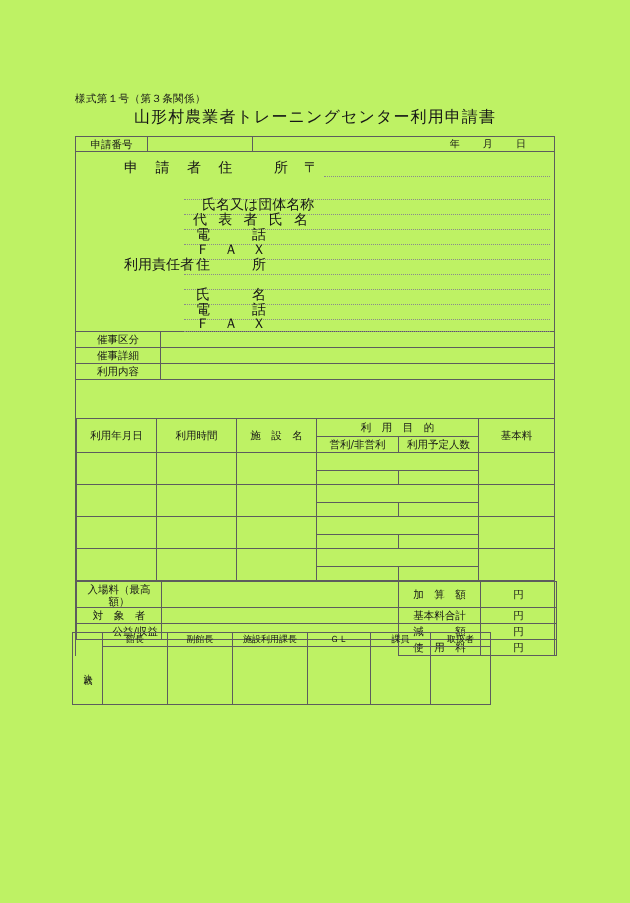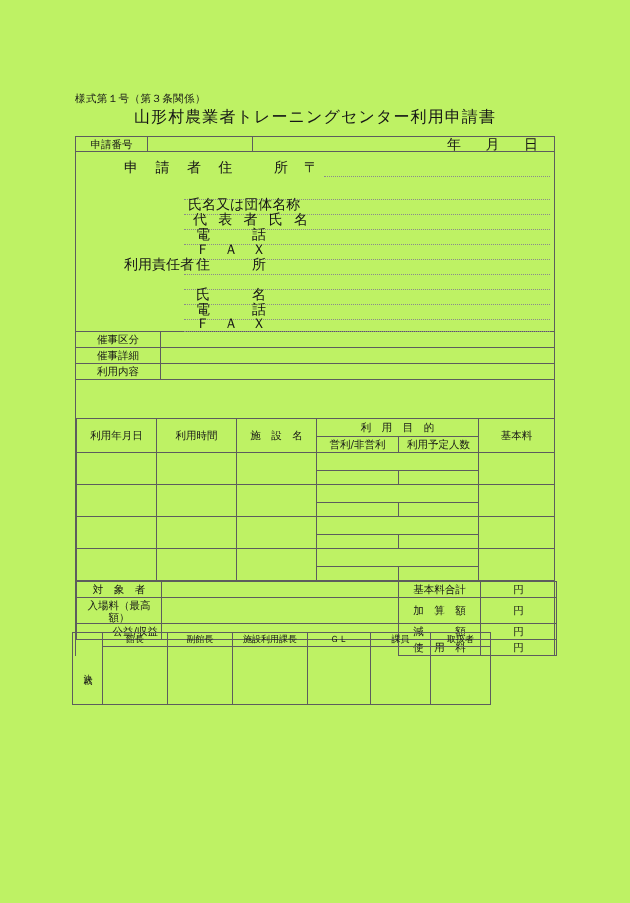--- a/index.html
+++ b/index.html
@@ -57,23 +57,23 @@
     text-align: center;
     font-size: 10.5px;
     line-height: 14px;
   }
   .numrow .val {
     position: absolute; left: 72px; top: 0;
     width: 105px; height: 14px;
     border-right: 1px solid #5d5d5d;
   }
   .numrow .dates {
-    position: absolute; right: 6px; top: 0;
+    position: absolute; right: 18px; top: 0;
     height: 14px; line-height: 14px;
-    font-size: 14px;
+    font-size: 10px;
   }
   .numrow .dates span { padding: 0 10px; }
 
   
   .applicant {
     position: relative;
     height: 180px;
     border-bottom: 1px solid #5d5d5d;
   }
   .ln {
@@ -206,21 +206,21 @@
     </div>
 
     <div class="applicant">
 
       <div class="ln sp3" style="left:48px; top:8px;">申 請 者 住</div>
       <div class="ln" style="left:198px; top:8px;">所</div>
       <div class="ln" style="left:228px; top:8px;">〒</div>
       <div class="dotline" style="left:248px; top:24px; width:226px;"></div>
 
       <div class="dotline" style="left:108px; top:47px; width:366px;"></div>
-      <div class="ln" style="left:112px; top:45px;">氏名又は団体名称</div>
+      <div class="ln" style="left:126px; top:45px;">氏名又は団体名称</div>
       <div class="dotline" style="left:108px; top:62px; width:366px;"></div>
 
       <div class="ln sp2" style="left:117px; top:60px;">代 表 者 氏 名</div>
       <div class="dotline" style="left:108px; top:77px; width:366px;"></div>
 
       <div class="ln" style="left:120px; top:75px;">電　　　話</div>
       <div class="dotline" style="left:108px; top:92px; width:366px;"></div>
 
       <div class="ln" style="left:120px; top:90px;">Ｆ　Ａ　Ｘ</div>
       <div class="dotline" style="left:108px; top:107px; width:366px;"></div>
@@ -325,29 +325,29 @@
 
     <table class="stable">
       <colgroup>
           <col class="sL">
           <col class="sM">
           <col class="sR">
           <col class="sV">
         </colgroup>
       <tbody>
           <tr>
-        <td style="height:16px;">対　象　者</td>
-        <td></td>
-        <td>基本料合計</td>
-        <td class="sV">円</td>
-      </tr>
-      <tr>
         <td style="height:26px; line-height:12px;">入場料（最高額）</td>
         <td rowspan="1"></td>
         <td>加　算　額</td>
+        <td class="sV">円</td>
+      </tr>
+      <tr>
+        <td style="height:16px;">対　象　者</td>
+        <td></td>
+        <td>基本料合計</td>
         <td class="sV">円</td>
       </tr>
       <tr>
         <td style="height:16px;text-align:right;">公益/収益</td>
         <td></td>
         <td>減　　　額</td>
         <td class="sV">円</td>
       </tr>
       <tr>
         <td class="nb" style="height:16px;"></td>

